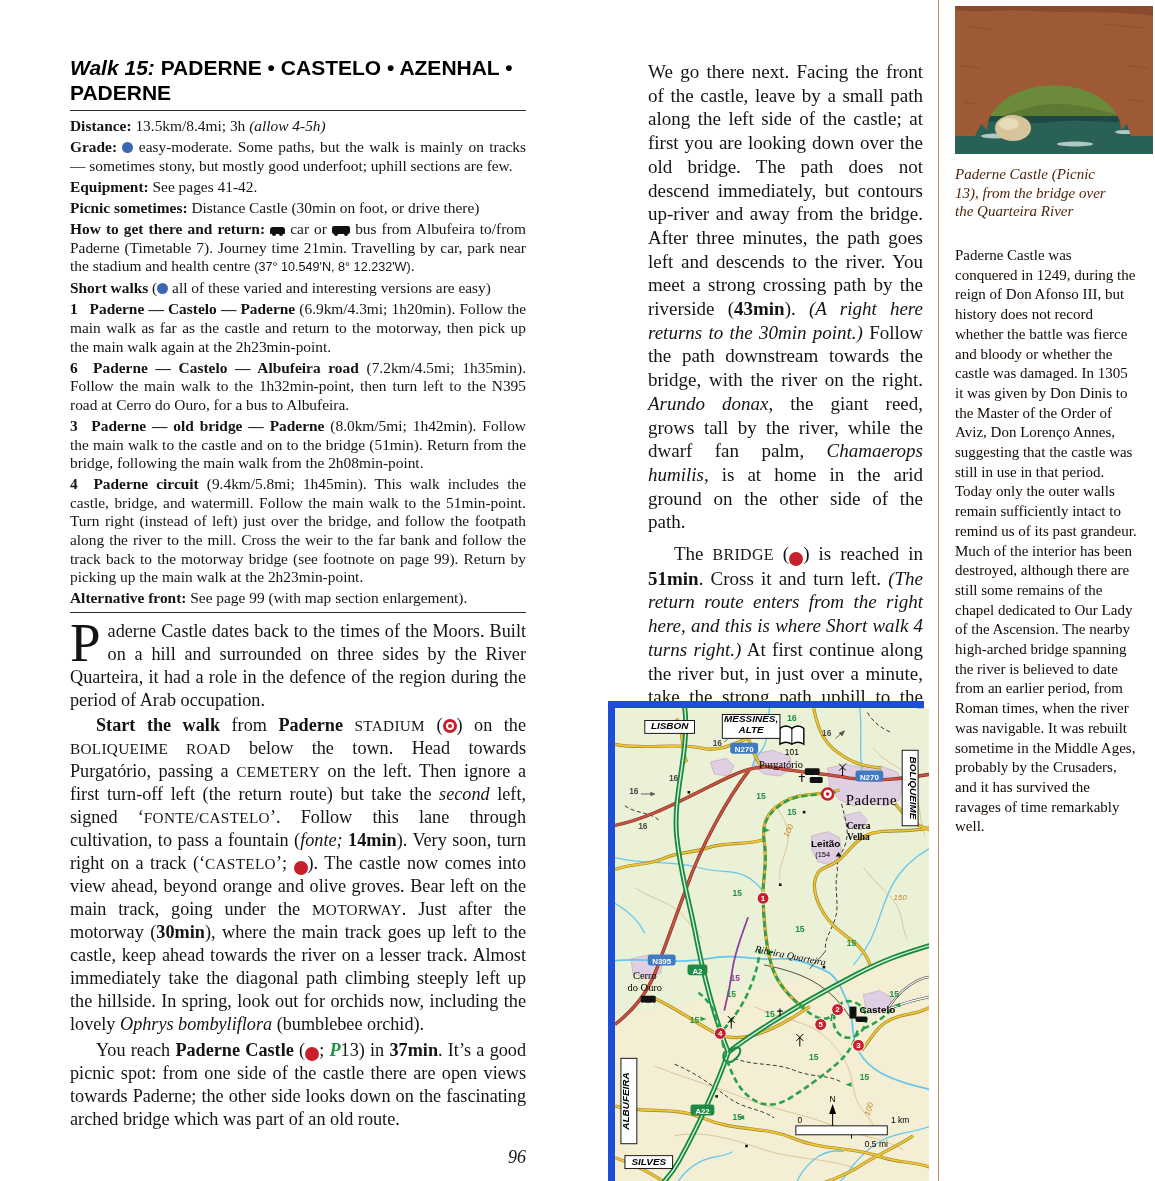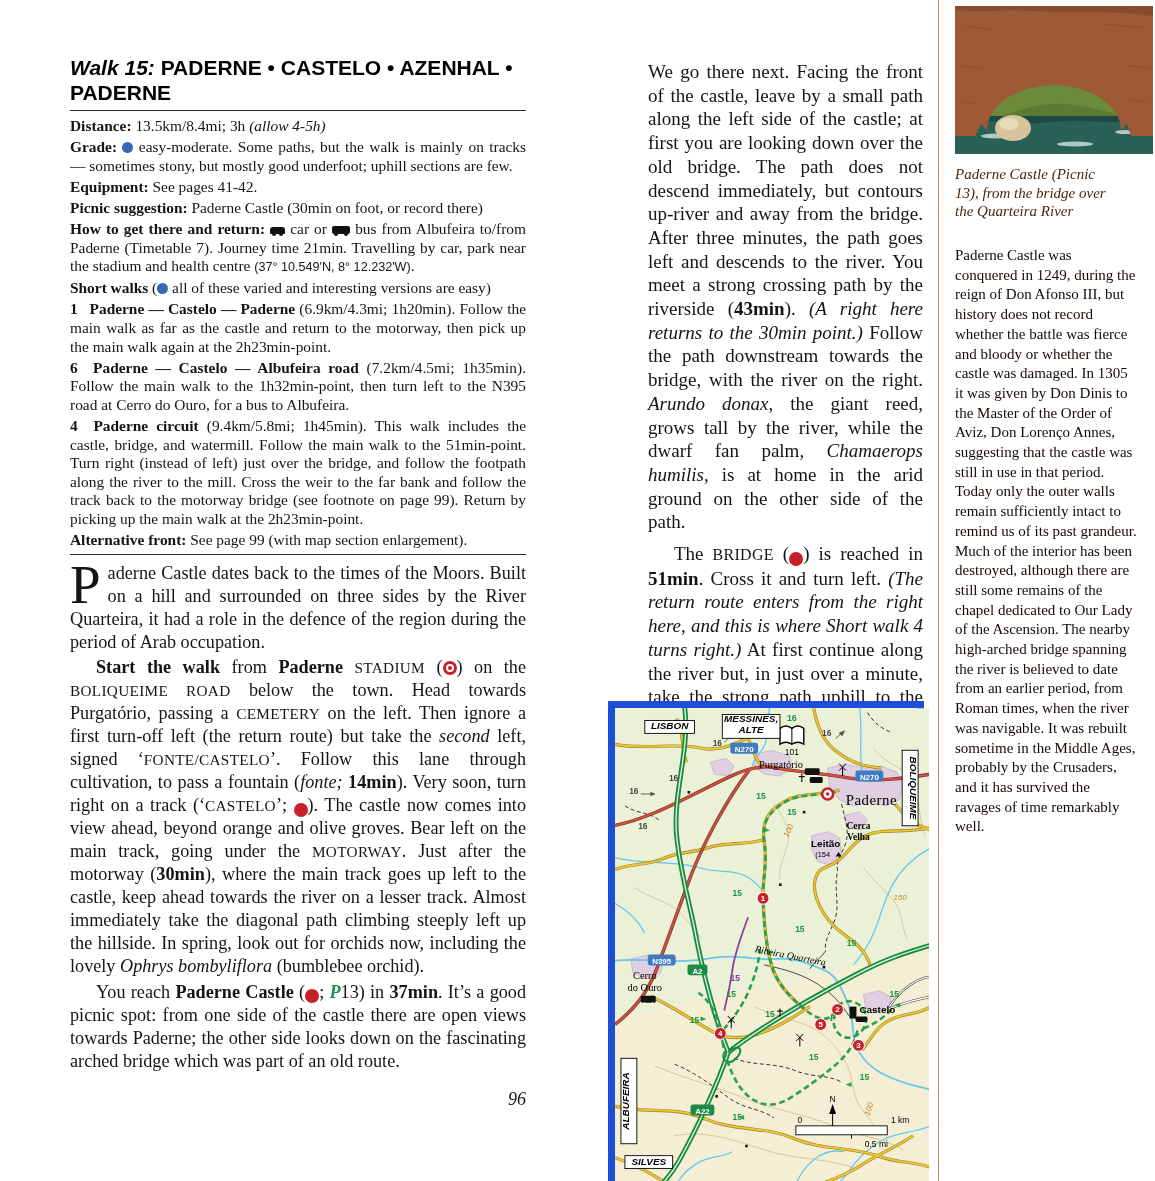--- a/index.html
+++ b/index.html
@@ -71,25 +71,26 @@
 
 <div id="left-col">
   <div class="walk-title">
     <span class="prefix">Walk 15: </span><span>PADERNE • CASTELO • AZENHAL • PADERNE</span>
   </div>
   <div class="rule"></div>
   <div id="left-blocks">
       <p class="info"><span class="b">Distance: </span><span>13.5km/8.4mi; 3h </span><span class="i">(allow 4-5h)</span></p>
       <p class="info"><span class="b">Grade: </span><span class="bluedot"></span><span> easy-moderate. Some paths, but the walk is mainly on tracks — sometimes stony, but mostly good underfoot; uphill sections are few.</span></p>
       <p class="info"><span class="b">Equipment: </span><span>See pages 41-42.</span></p>
-      <p class="info"><span class="b">Picnic suggestion: </span><span>Paderne Castle (30min on foot, or record there)</span></p>
+      <p class="info"><span class="b">Picnic sometimes: </span><span>Distance Castle (30min on foot, or drive there)</span></p>
       <p class="info"><span class="b">How to get there and return: </span><span class="icon-car"></span><span> car or </span><span class="icon-bus"></span><span> bus from Albufeira to/from Paderne (Timetable 7). Journey time 21min. Travelling by car, park near the stadium and health centre </span><span class="coord">(37° 10.549'N, 8° 12.232'W)</span><span>.</span></p>
       <p class="info"><span class="b">Short walks </span><span>(</span><span class="bluedot"></span><span> all of these varied and interesting versions are easy)</span></p>
       <p class="info"><span class="b">1  Paderne — Castelo — Paderne </span><span>(6.9km/4.3mi; 1h20min). Follow the main walk as far as the castle and return to the motorway, then pick up the main walk again at the 2h23min-point.</span></p>
       <p class="info"><span class="b">6  Paderne — Castelo — Albufeira road </span><span>(7.2km/4.5mi; 1h35min). Follow the main walk to the 1h32min-point, then turn left to the N395 road at Cerro do Ouro, for a bus to Albufeira.</span></p>
+      <p class="info"><span class="b">3  Paderne — old bridge — Paderne </span><span>(8.0km/5mi; 1h42min). Follow the main walk to the castle and on to the bridge (51min). Return from the bridge, following the main walk from the 2h08min-point.</span></p>
       <p class="info"><span class="b">4  Paderne circuit </span><span>(9.4km/5.8mi; 1h45min). This walk includes the castle, bridge, and watermill. Follow the main walk to the 51min-point. Turn right (instead of left) just over the bridge, and follow the footpath along the river to the mill. Cross the weir to the far bank and follow the track back to the motorway bridge (see footnote on page 99). Return by picking up the main walk at the 2h23min-point.</span></p>
       <p class="info"><span class="b">Alternative front: </span><span>See page 99 (with map section enlargement).</span></p>
     </div>
   <div class="rule2"></div>
   <div id="main-blocks">
       <p class="drop"><span class="dropcap">P</span><span>aderne Castle dates back to the times of the Moors. Built on a hill and surrounded on three sides by the River Quarteira, it had a role in the defence of the region during the period of Arab occupation.</span></p>
       <p class="para ind"><span class="b">Start the walk </span><span>from </span><span class="b">Paderne </span><span class="sc">STADIUM</span><span> (</span><span class="startmark"></span><span>) on the </span><span class="sc">BOLIQUEIME ROAD</span><span> below the town. Head towards Purgatório, passing a </span><span class="sc">CEMETERY</span><span> on the left. Then ignore a first turn-off left (the return route) but take the </span><span class="i">second</span><span> left, signed ‘</span><span class="sc">FONTE/CASTELO</span><span>’. Follow this lane through cultivation, to pass a fountain (</span><span class="i">fonte;</span><span> </span><span class="b">14min</span><span>). Very soon, turn right on a track (‘</span><span class="sc">CASTELO</span><span>’; </span><span class="waypt">1</span><span>). The castle now comes into view ahead, beyond orange and olive groves. Bear left on the main track, going under the </span><span class="sc">MOTORWAY</span><span>. Just after the motorway (</span><span class="b">30min</span><span>), where the main track goes up left to the castle, keep ahead towards the river on a lesser track. Almost immediately take the diagonal path climbing steeply left up the hillside. In spring, look out for orchids now, including the lovely </span><span class="i">Ophrys bombyliflora</span><span> (bumblebee orchid).</span></p>
       <p class="para ind"><span>You reach </span><span class="b">Paderne Castle</span><span> (</span><span class="waypt">2</span><span>; </span><span class="pgreen">P</span><span>13) in </span><span class="b">37min</span><span>. It’s a good picnic spot: from one side of the castle there are open views towards Paderne; the other side looks down on the fascinating arched bridge which was part of an old route.</span></p>
     </div>
   <div id="page-num">96</div>

